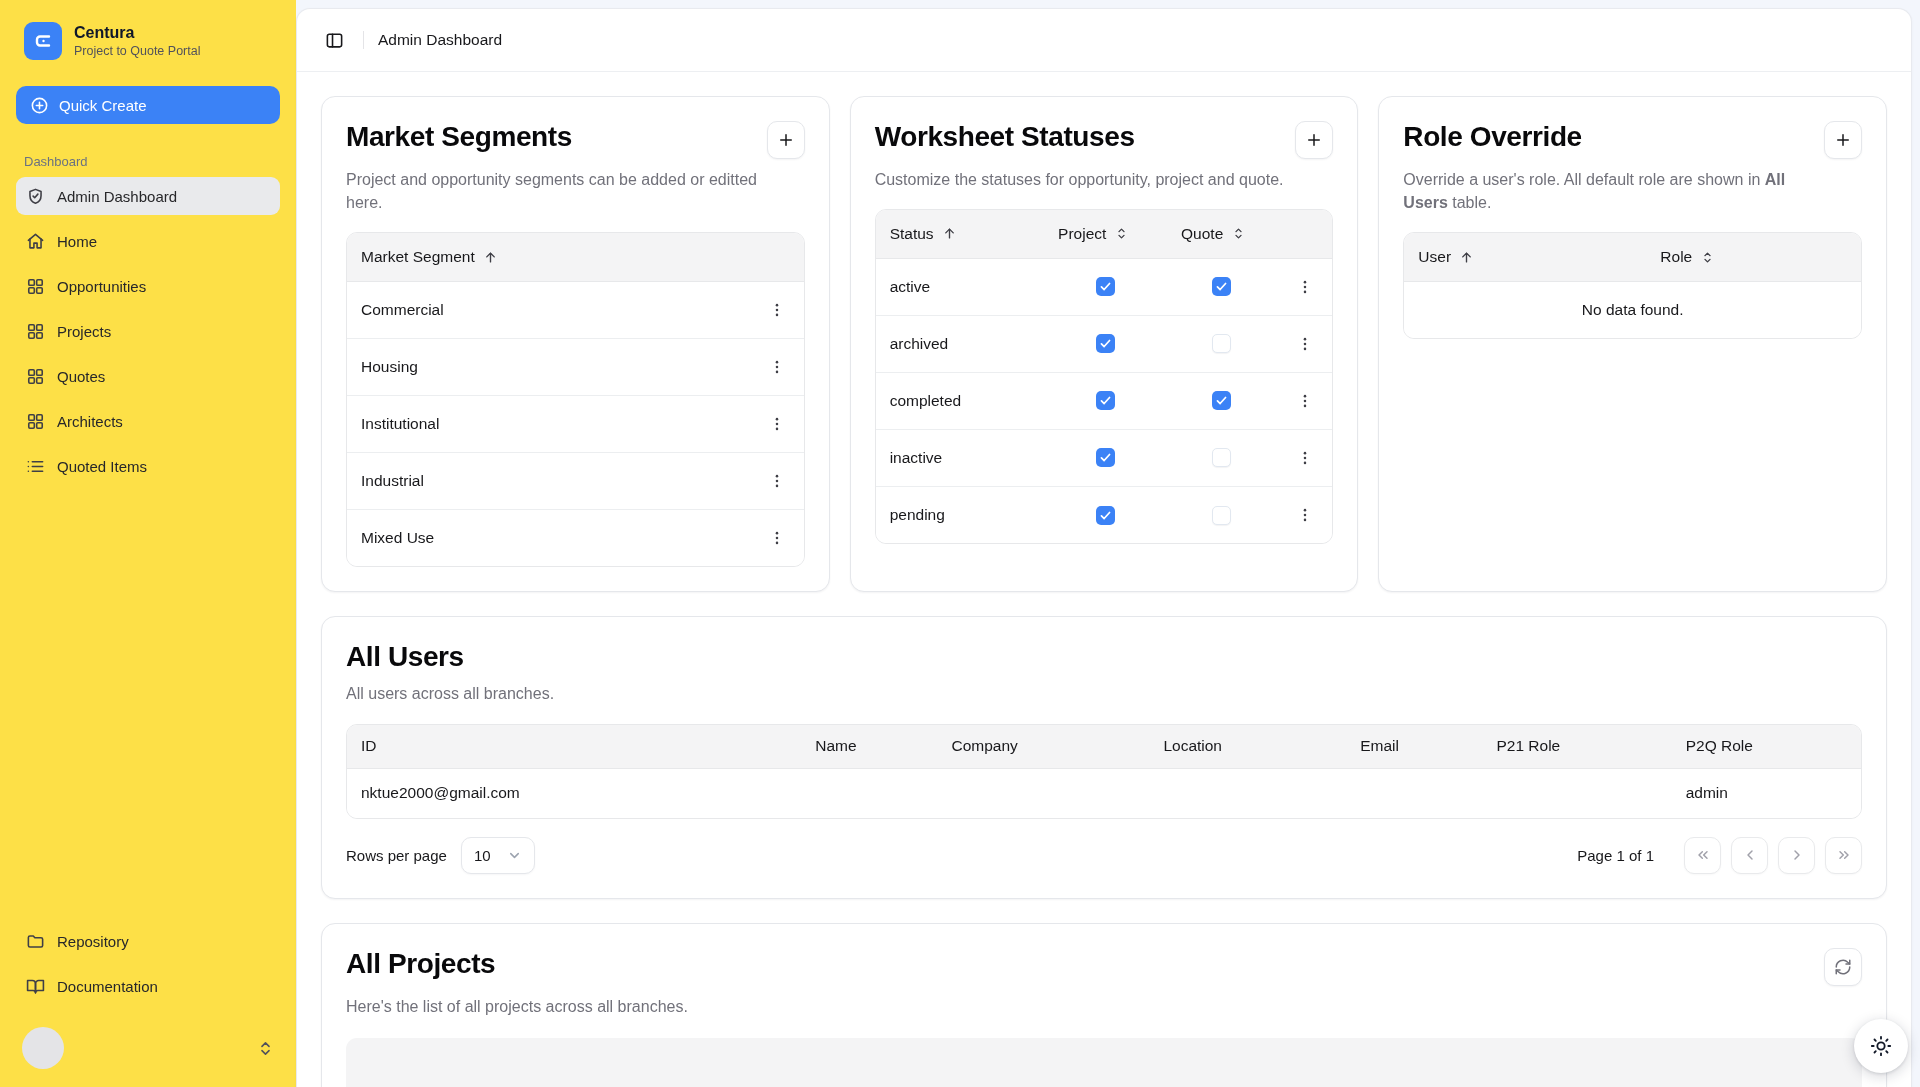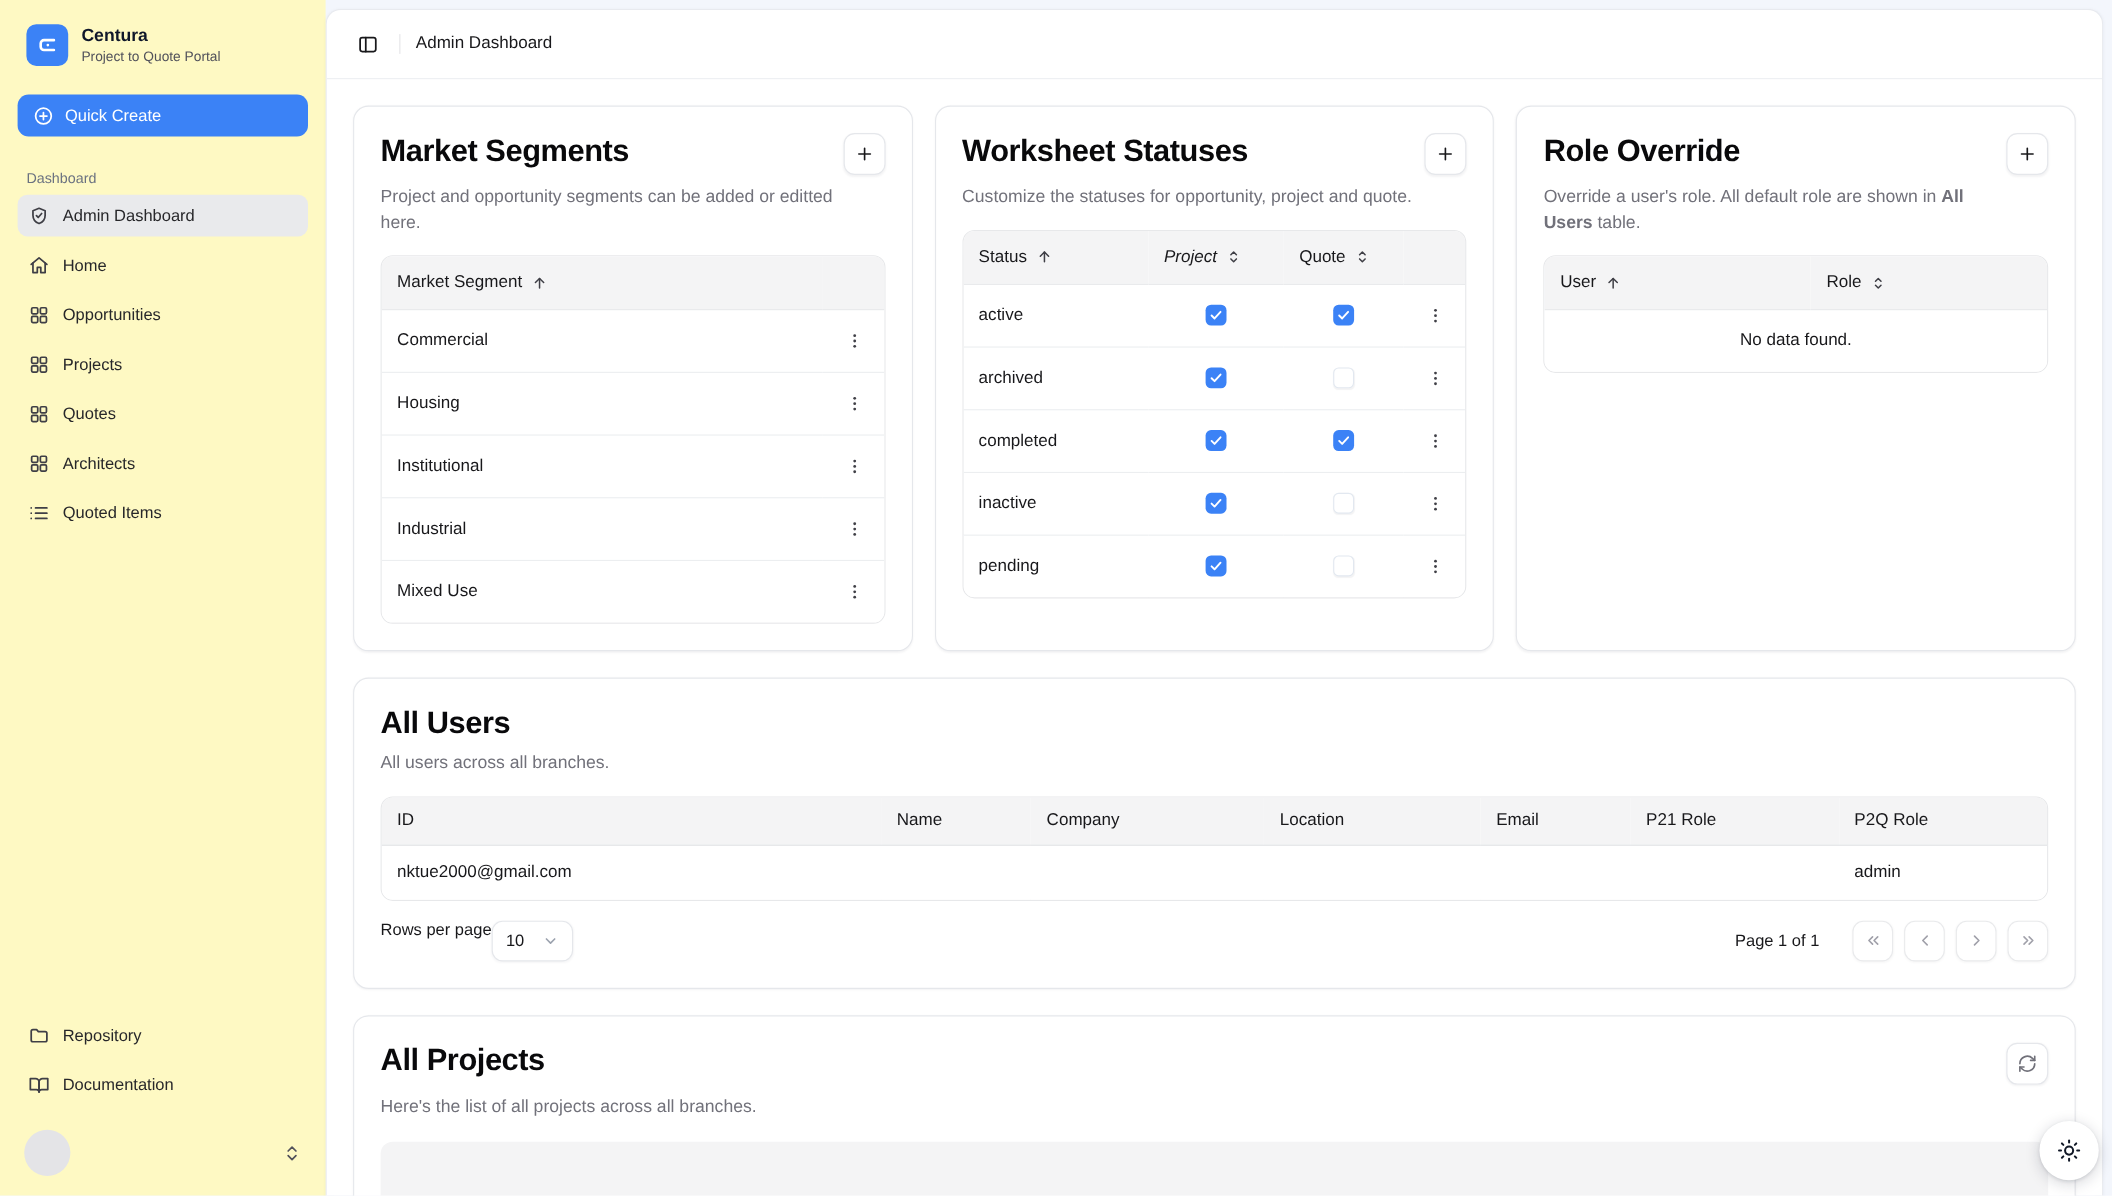--- a/index.html
+++ b/index.html
@@ -9,21 +9,21 @@
     background:#f3f6fc;
     font-family:"Liberation Sans", sans-serif;
     color:#18181b;
     -webkit-font-smoothing:antialiased;
   }
   svg { display:block; }
 
   
   .sidebar {
     position:absolute; left:0; top:0; bottom:0; width:296px;
-    background:#fef9c3;
+    background:#fde047;
     padding:18px 16px 16px 16px;
     display:flex; flex-direction:column;
   }
   .brand { display:flex; align-items:center; gap:12px; padding:4px 8px; }
   .brand-logo {
     width:38px; height:38px; border-radius:9px; background:#3b82f6;
     display:flex; align-items:center; justify-content:center; flex:0 0 auto;
   }
   .brand-logo svg { width:24px; height:24px; }
   .brand-name { font-size:16px; font-weight:700; color:#0f172a; line-height:1.25; }
@@ -139,37 +139,37 @@
   }
   .checkbox.on { background:#3b82f6; }
   .checkbox.off { background:#fff; border:1px solid #e2e8f0; box-shadow:0 1px 1px rgba(15,23,42,0.05); }
   .checkbox svg { width:13px; height:13px; }
 
   .empty-cell { text-align:center; font-size:15.5px; color:#18181b; height:100px; }
 
   
   .market-tbl th.c-main { width:auto; }
   .status-tbl th.c-status { width:37%; }
-  .status-tbl th.c-cb1 { width:27%;font-style:italic; }
+  .status-tbl th.c-cb1 { width:27%; }
   .status-tbl th.c-cb2 { width:24%; }
   .role-tbl th.c-user { width:53%; }
 
   
   .wide-card { margin-top:24px; }
   .users-tbl th:nth-child(1){width:30%;} .users-tbl th:nth-child(2){width:9%;}
   .users-tbl th:nth-child(3){width:14%;} .users-tbl th:nth-child(4){width:13%;}
   .users-tbl th:nth-child(5){width:9%;}  .users-tbl th:nth-child(6){width:12.5%;}
   .users-tbl th:nth-child(7){width:12.5%;}
   .users-tbl thead th { height:44px; font-weight:500; }
   .users-tbl tbody td { height:49px; }
 
   .pagination {
     margin-top:18px; display:flex; align-items:center; justify-content:space-between;
   }
-  .rpp { display:flex; align-items:flex-start; font-size:15px; font-weight:500; color:#18181b; }
+  .rpp { display:flex; align-items:center; gap:14px; font-size:15px; font-weight:500; color:#18181b; }
   .rpp-select {
     width:74px; height:37px; border:1px solid #e5e7eb; border-radius:10px; background:#fff;
     display:flex; align-items:center; justify-content:space-between; padding:0 12px;
     font-size:15px; cursor:pointer; box-shadow:0 1px 2px rgba(15,23,42,0.04);
   }
   .rpp-select .icon { width:15px; height:15px; color:#9ca3af; }
   .rpp-select .icon svg { width:100%; height:100%; }
   .pag-right { display:flex; align-items:center; gap:30px; }
   .page-info { font-size:15px; font-weight:500; color:#18181b; }
   .pag-btns { display:flex; gap:10px; }

